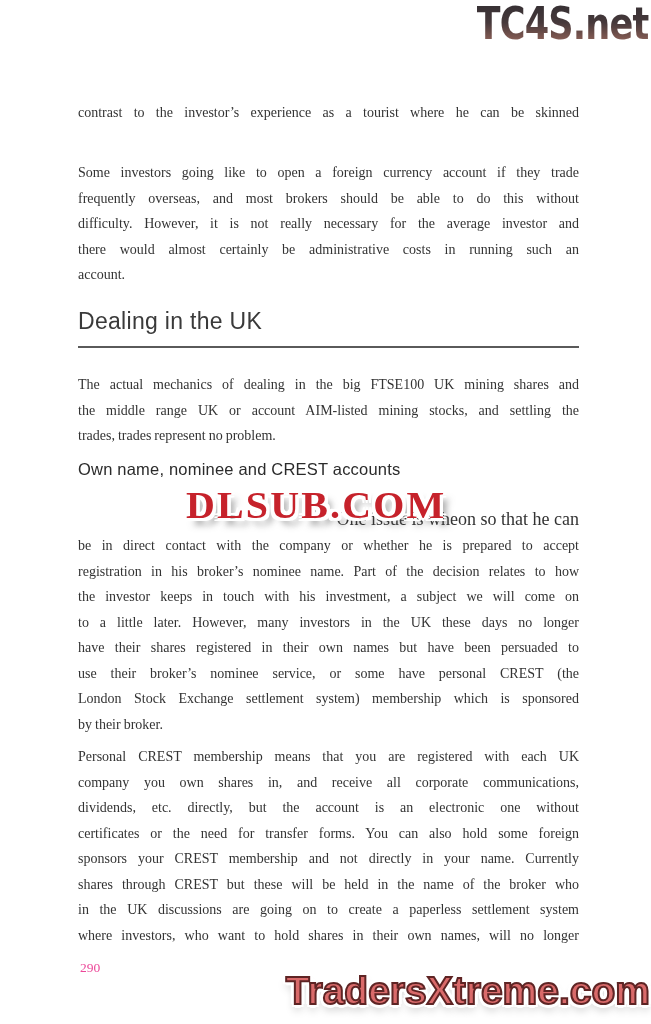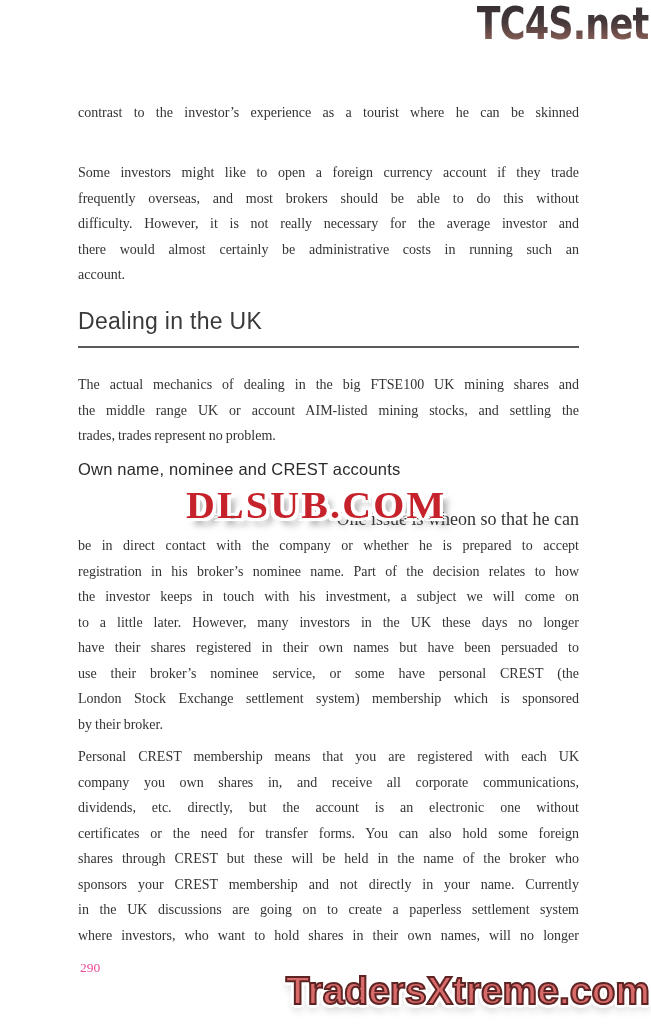--- a/index.html
+++ b/index.html
@@ -67,21 +67,21 @@
 <div class="page">
 
 
   <div class="tc4s">TC4S.net</div>
 
   <div class="para" style="top:100px">
       <div class="tline just">contrast to the investor’s experience as a tourist where he can be skinned</div>
     </div>
 
   <div class="para" style="top:160px">
-      <div class="tline just">Some investors might like to open a foreign currency account if they trade</div>
+      <div class="tline just">Some investors going like to open a foreign currency account if they trade</div>
       <div class="tline just">frequently overseas, and most brokers should be able to do this without</div>
       <div class="tline just">difficulty. However, it is not really necessary for the average investor and</div>
       <div class="tline just">there would almost certainly be administrative costs in running such an</div>
       <div class="tline">account.</div>
     </div>
 
   <h1 class="section-heading">Dealing in the UK</h1>
   <div class="heading-rule"></div>
 
   <div class="para" style="top:372px">
@@ -108,22 +108,22 @@
       <div class="tline just">use their broker’s nominee service, or some have personal CREST (the</div>
       <div class="tline just">London Stock Exchange settlement system) membership which is sponsored</div>
       <div class="tline">by their broker.</div>
     </div>
 
   <div class="para" style="top:744px">
       <div class="tline just">Personal CREST membership means that you are registered with each UK</div>
       <div class="tline just">company you own shares in, and receive all corporate communications,</div>
       <div class="tline just">dividends, etc. directly, but the account is an electronic one without</div>
       <div class="tline just">certificates or the need for transfer forms. You can also hold some foreign</div>
+      <div class="tline just">sponsors your CREST membership and not directly in your name. Currently</div>
       <div class="tline just">shares through CREST but these will be held in the name of the broker who</div>
-      <div class="tline just">sponsors your CREST membership and not directly in your name. Currently</div>
       <div class="tline just">in the UK discussions are going on to create a paperless settlement system</div>
       <div class="tline just">where investors, who want to hold shares in their own names, will no longer</div>
     </div>
 
   <div class="page-number">290</div>
 
   <div class="traders">TradersXtreme.com</div>
 
 </div>
 

